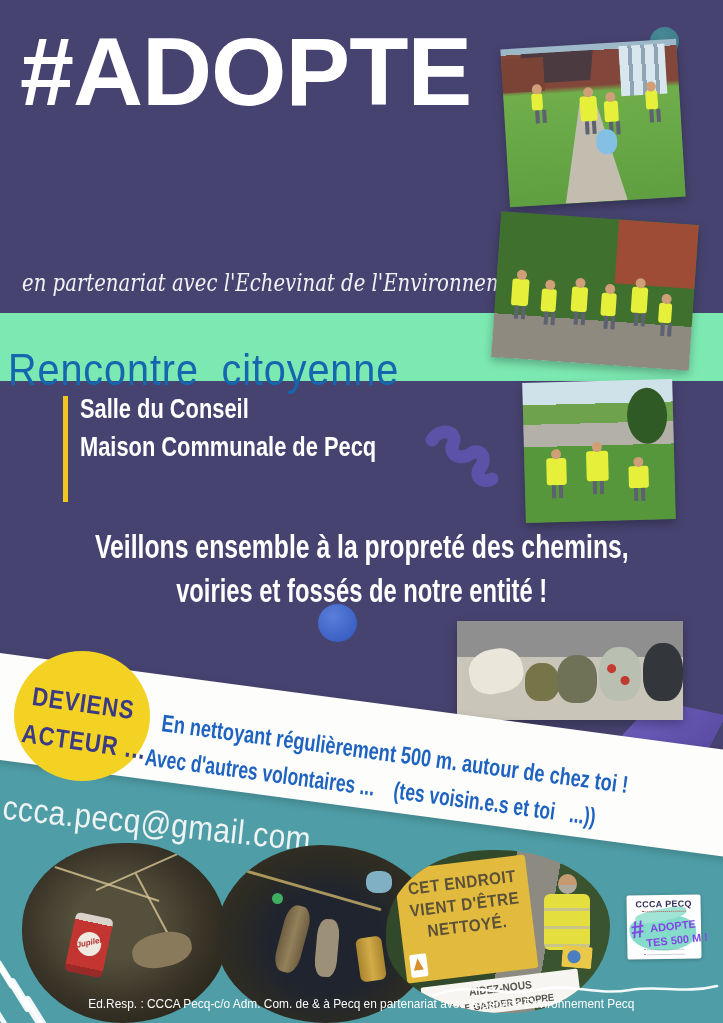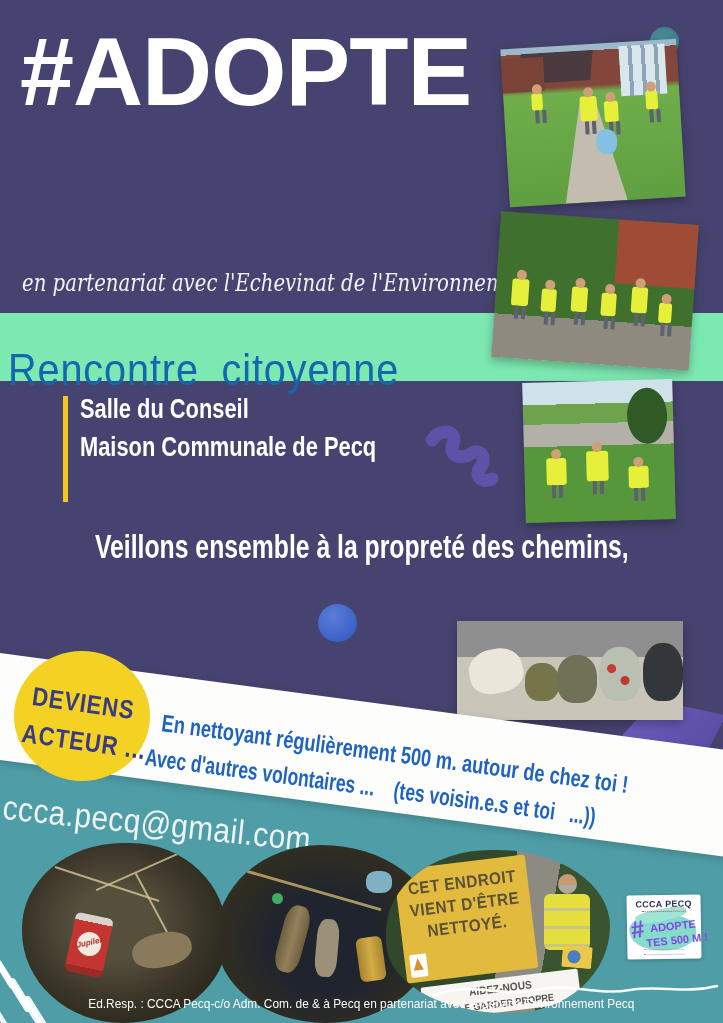--- a/index.html
+++ b/index.html
@@ -147,20 +147,21 @@
   </div>
 
   <svg class="abs squiggle" width="85" height="70" viewBox="0 0 85 70">
     <path d="M12,16 C22,2 38,8 33,20 C28,32 42,36 50,30 C60,23 68,34 60,44 C54,52 62,60 72,55"></path>
   </svg>
   <div class="abs dot-blue"></div>
   <div class="abs dot-teal"></div>
   <div class="abs diamond"></div>
 
   <div class="abs headline" style="top:528px;"><span class="sx" style="transform:scaleX(.75);">Veillons ensemble à la propreté des chemins,</span></div>
+  <div class="abs headline" style="top:572px;"><span class="sx" style="transform:scaleX(.72);">voiries et fossés de notre entité !</span></div>
 
   <div class="abs photo" style="left:505px;top:44px;width:176px;height:158px;transform:rotate(-3.5deg);
        background:linear-gradient(180deg,#9db8c8 0 4%,#82473a 4% 26%,#6fae4a 30%,#5f9f41 100%);">
     <div class="abs" style="left:18px;top:6px;width:72px;height:30px;background:#4b3a40;transform:skewX(-8deg);"></div>
     <div class="abs" style="left:0;top:10px;width:42px;height:34px;background:#7a4336;"></div>
     <div class="abs" style="left:118px;top:4px;width:46px;height:50px;background:repeating-linear-gradient(90deg,#d8e6ee 0 9px,#8fa4b4 9px 13px);"></div>
     <div class="abs" style="left:56px;top:58px;width:62px;height:100px;background:#c3bdb0;clip-path:polygon(32% 0,58% 0,100% 100%,0 100%);"></div>
     <div class="kid" style="left:76px;top:52px;width:17px;height:25px;"></div>
     <div class="kid" style="left:100px;top:58px;width:14px;height:21px;"></div>
     <div class="kid" style="left:28px;top:46px;width:11px;height:17px;"></div>

